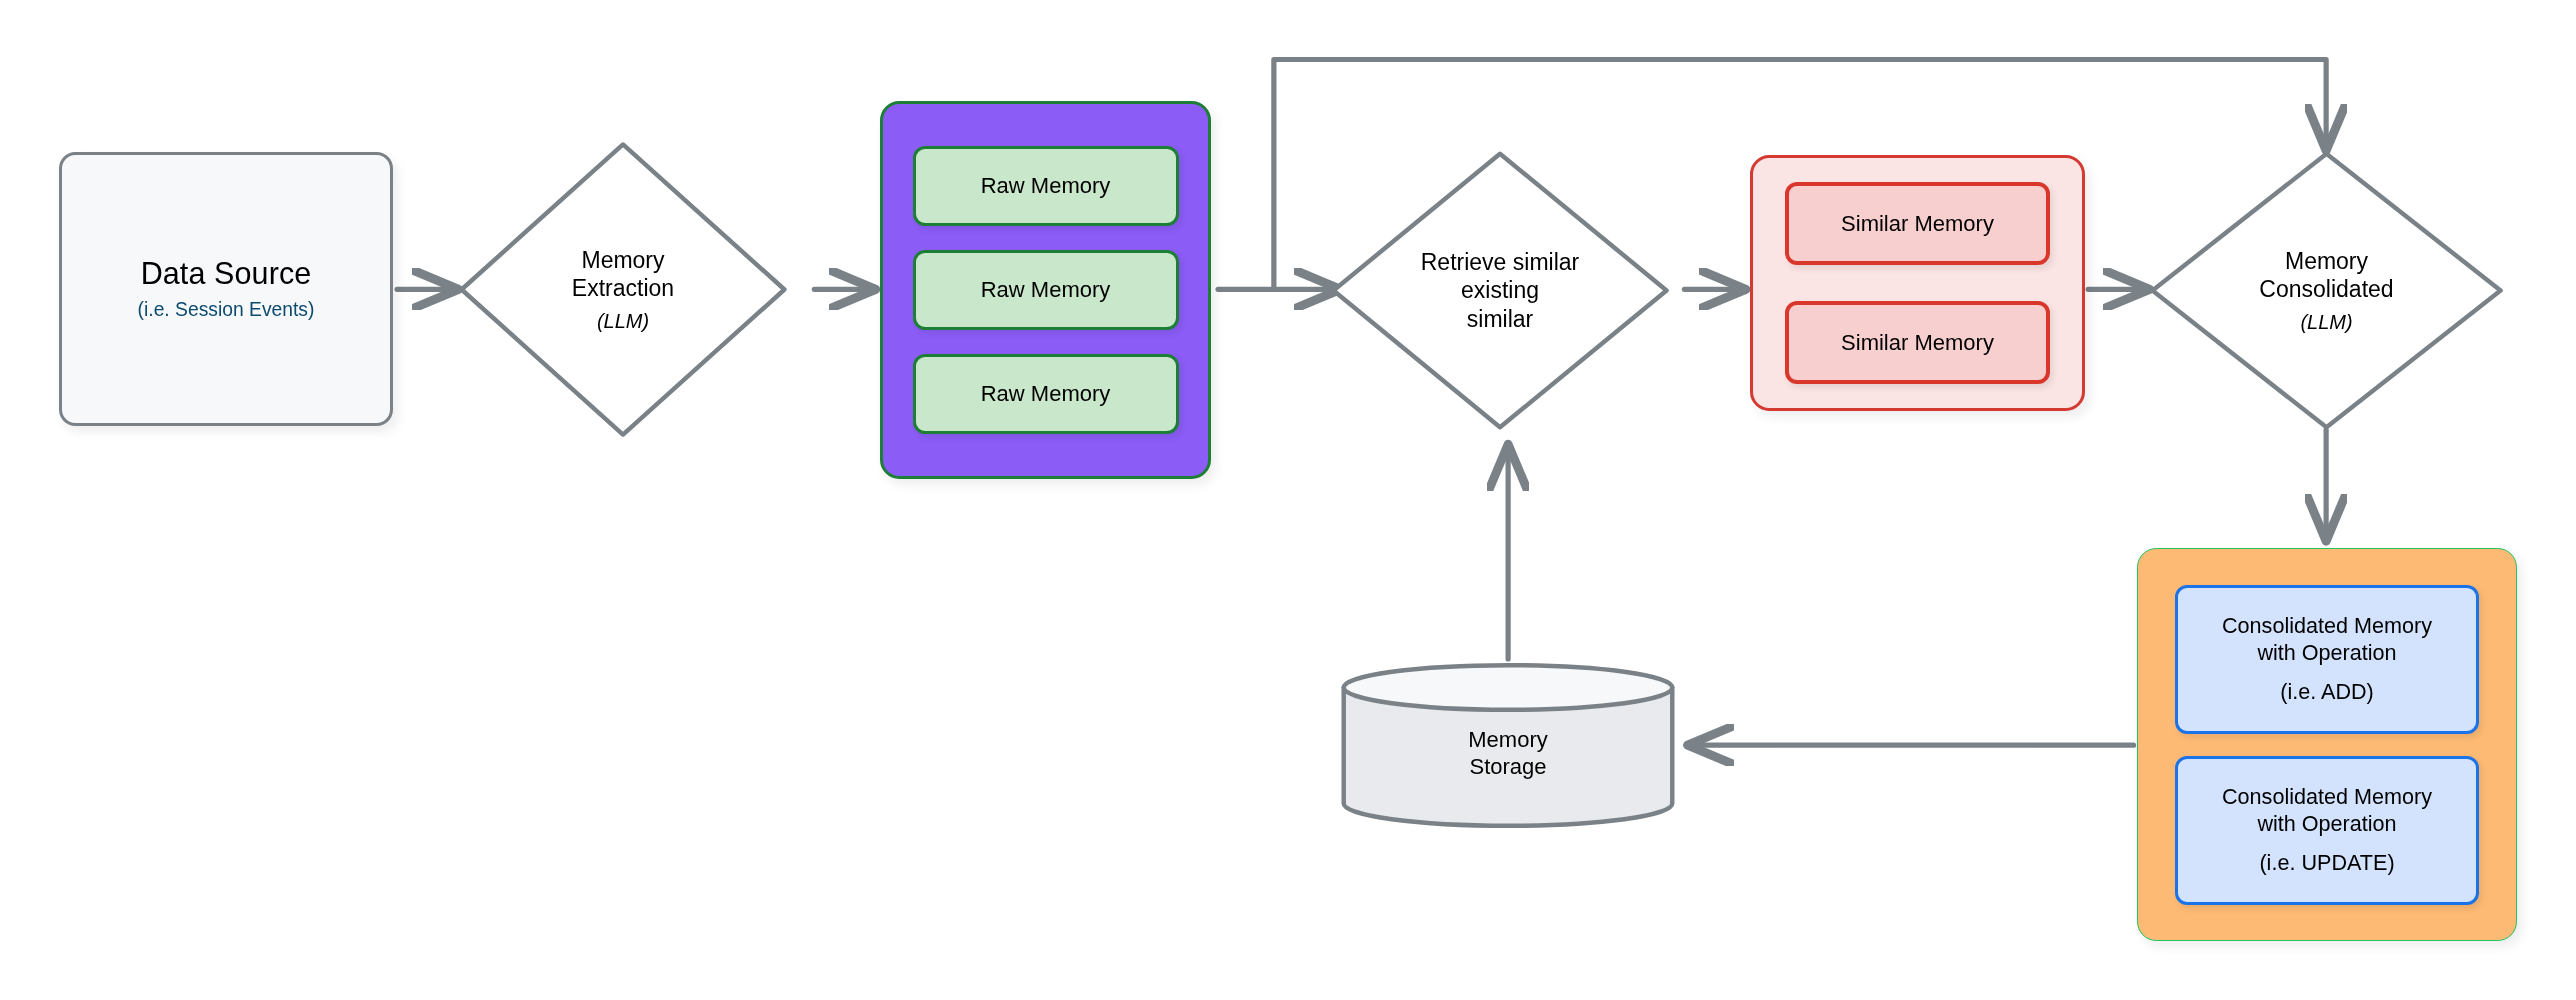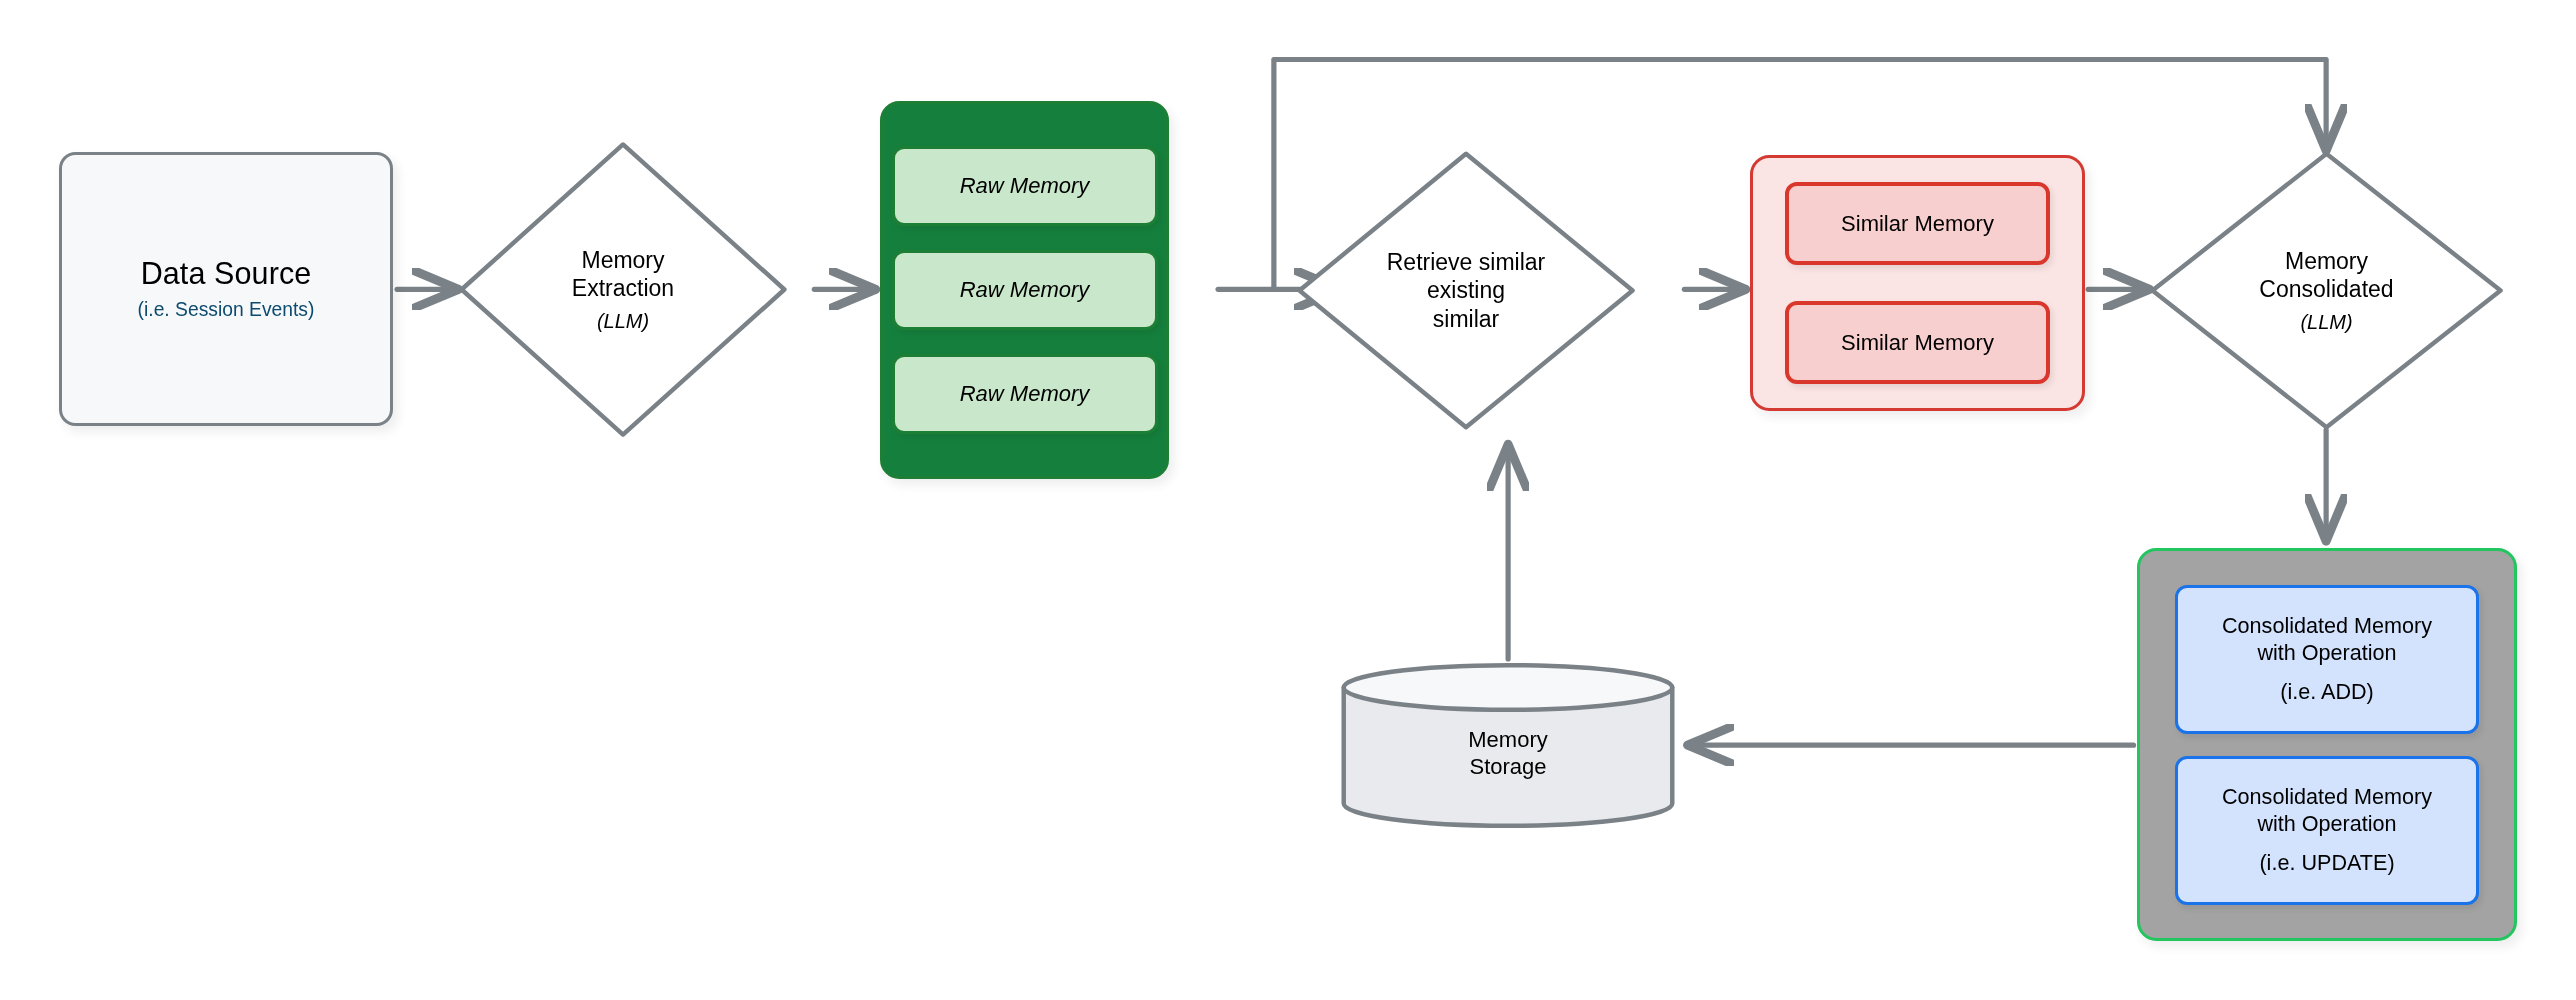--- a/index.html
+++ b/index.html
@@ -102,27 +102,26 @@
     flex-direction: column;
     align-items: center;
     justify-content: center;
     text-align: center;
     border-radius: 12px;
   }
 
   #raw-memory-group {
     left: 880px;
     top: 101px;
-    width: 289px;
+    width: 331px;
     height: 378px;
-    background: #15803d;
+    background: #8b5cf6;
     border: 3px solid #1d7f35;
     box-shadow: 4.5px 6px 10.4px rgba(0,0,0,0.07);
     gap: 24px;
-    font-style: italic;
   }
   #raw-memory-group .chip {
     width: 266px;
     height: 80px;
     background: #c9e7cb;
     border: 3.7px solid #1d7f35;
     font-size: 22px;
     color: #000;
     box-shadow: 3px 3.7px 6.7px rgba(0,0,0,0.08);
   }
@@ -145,22 +144,22 @@
     font-size: 22px;
     color: #000;
     box-shadow: 3px 3.7px 6.7px rgba(0,0,0,0.08);
   }
 
   #consolidated-memory-group {
     left: 2137px;
     top: 548px;
     width: 380px;
     height: 393px;
-    background: #a3a3a3;
-    border: 3px solid #22c55e;
+    background: #fdba74;
+    border: 1px solid #22c55e;
     box-shadow: 4.5px 6px 10.4px rgba(0,0,0,0.07);
     gap: 22px;
   }
   #consolidated-memory-group .chip {
     width: 304px;
     height: 149px;
     background: #d3e3fd;
     border: 3.7px solid #1a73e8;
     box-shadow: 3px 3.7px 6.7px rgba(0,0,0,0.08);
   }
@@ -287,21 +286,21 @@
       <span>Raw Memory</span>
     </div>
     <div class="chip">
       <span>Raw Memory</span>
     </div>
     <div class="chip">
       <span>Raw Memory</span>
     </div>
   </div>
 
-  <div class="diamond-wrap" id="retrieve-similar" style="left:1295px; top:149px; width:342px; height:283px;">
+  <div class="diamond-wrap" id="retrieve-similar" style="left:1329px; top:149px; width:342px; height:283px;">
     <svg width="342" height="283" viewBox="0 0 460 380">
       <path d="M 230 6 L 454 190 L 230 374 L 6 190 Z" fill="#ffffff" stroke="#7a8288" stroke-width="6" stroke-linejoin="round"></path>
     </svg>
     <div class="diamond-label">
       <div class="l1">Retrieve similar</div>
       <div class="l1">existing</div>
       <div class="l1">similar</div>
     </div>
   </div>
 

